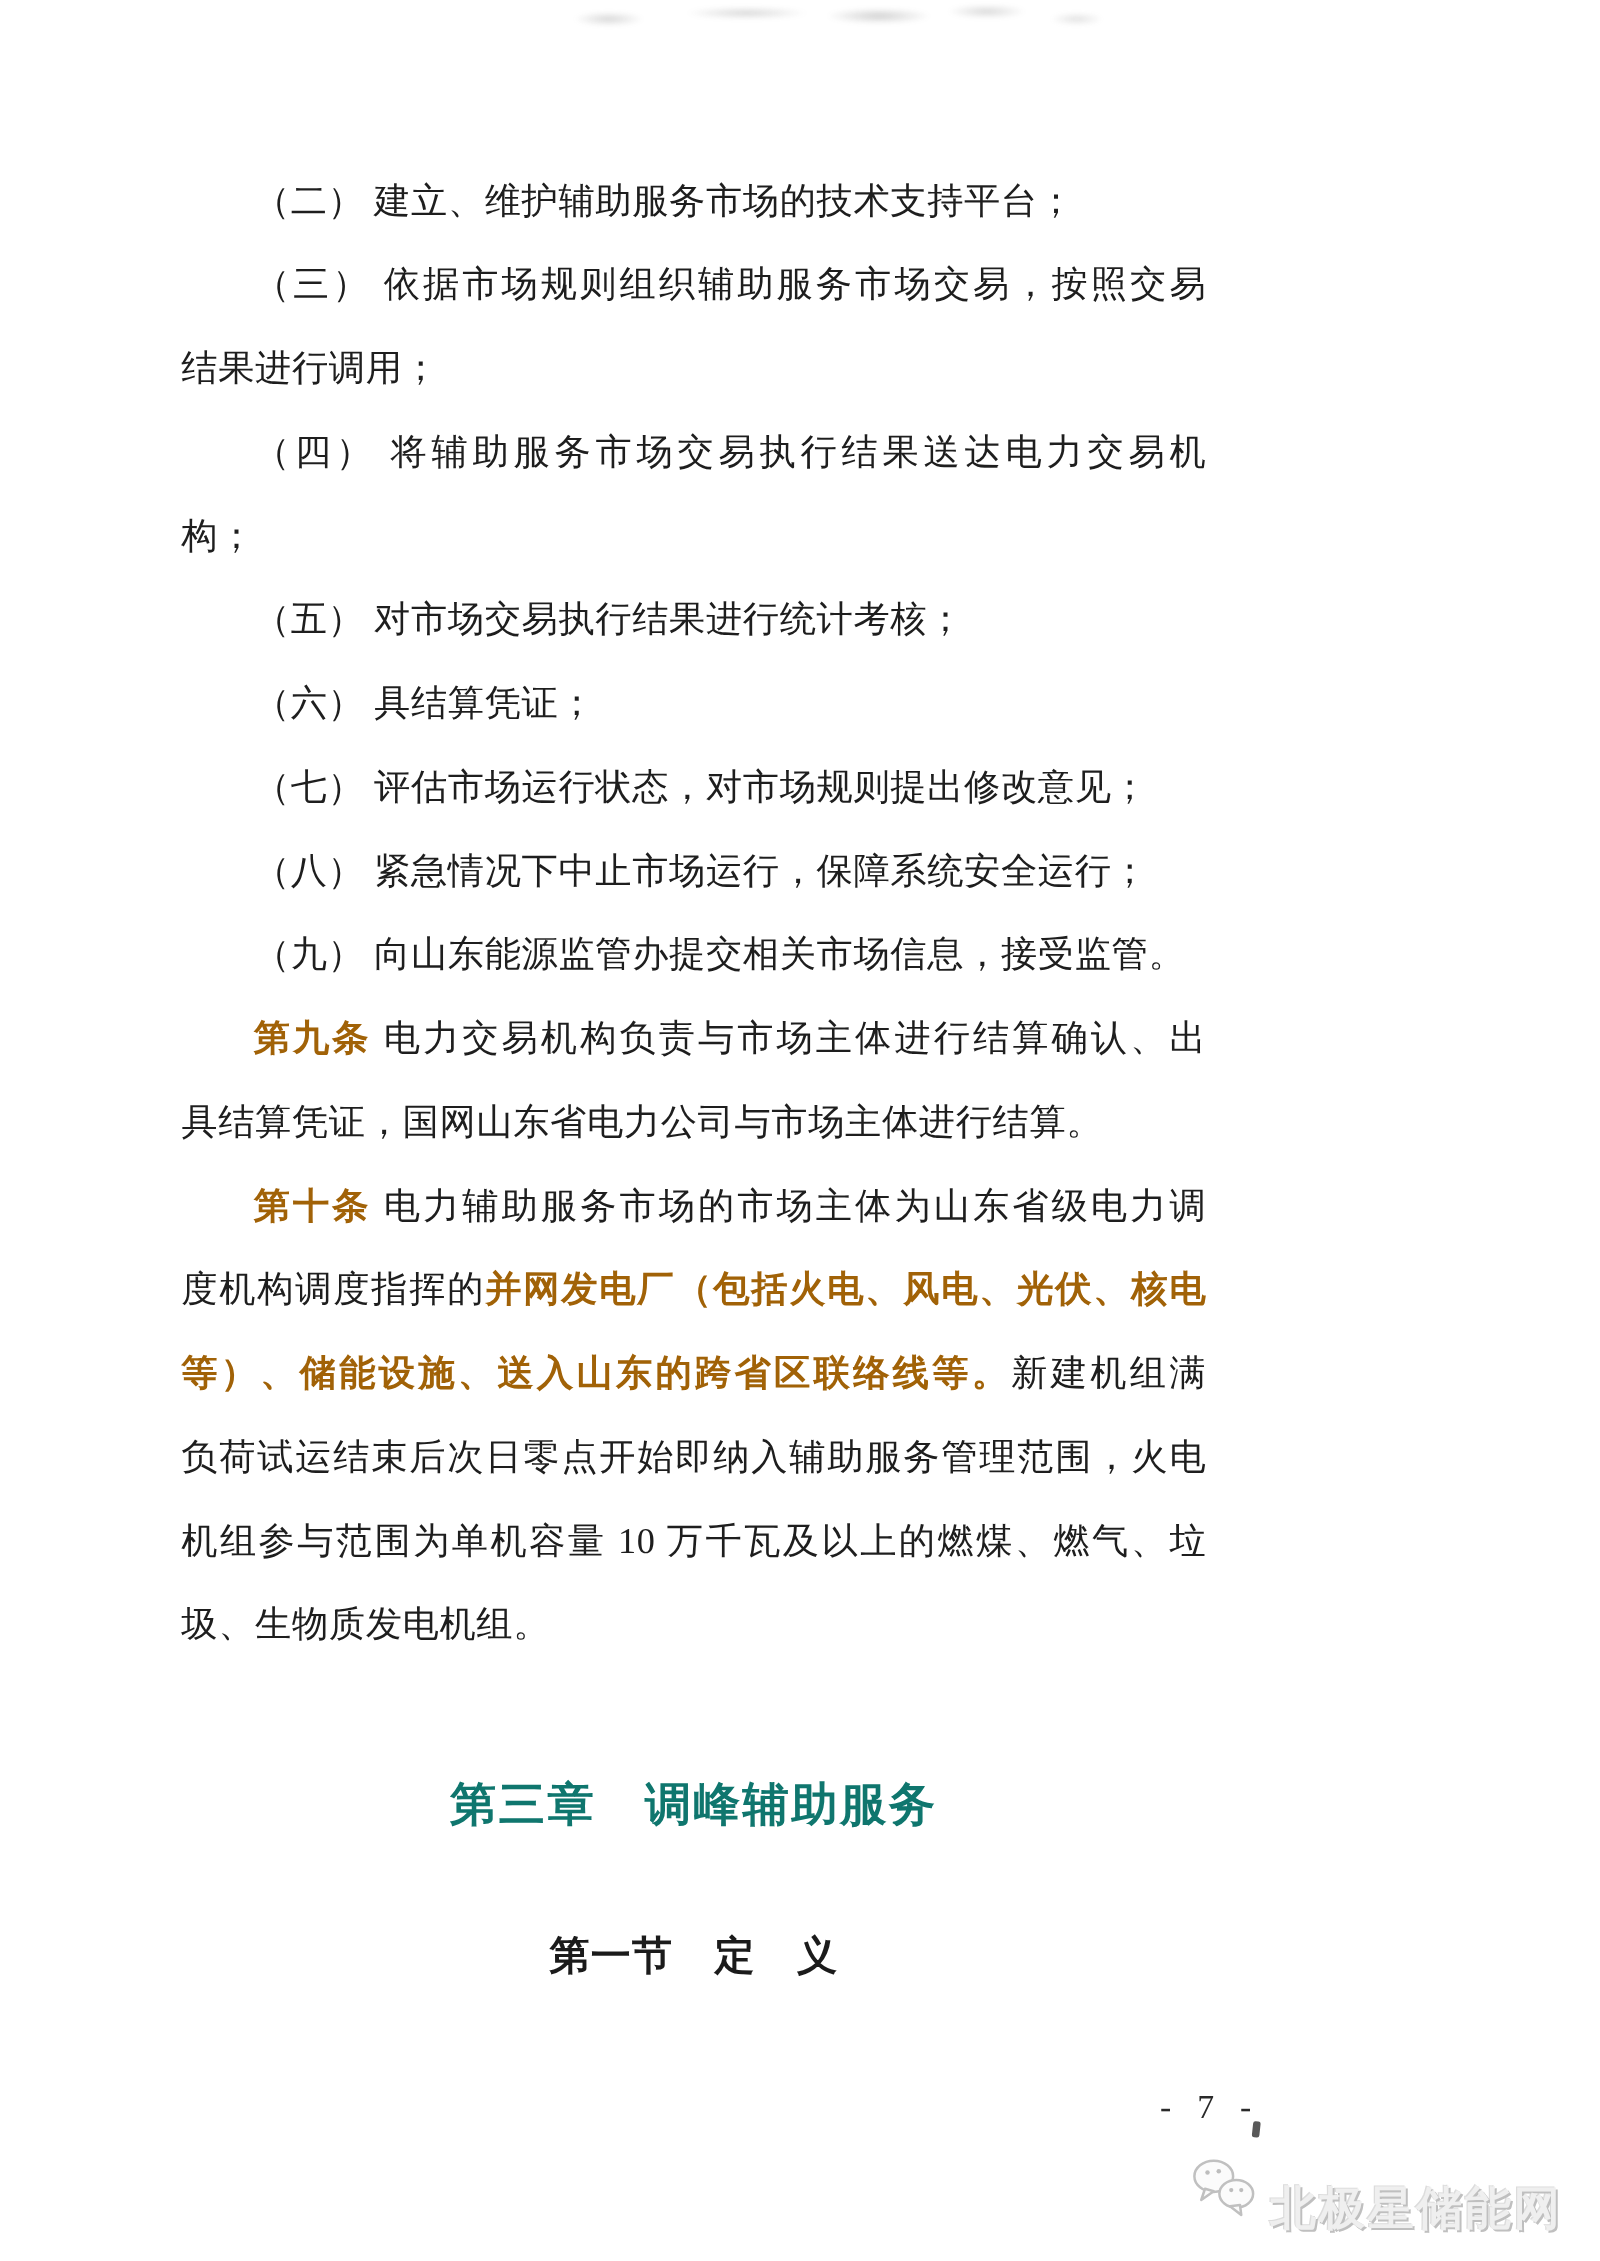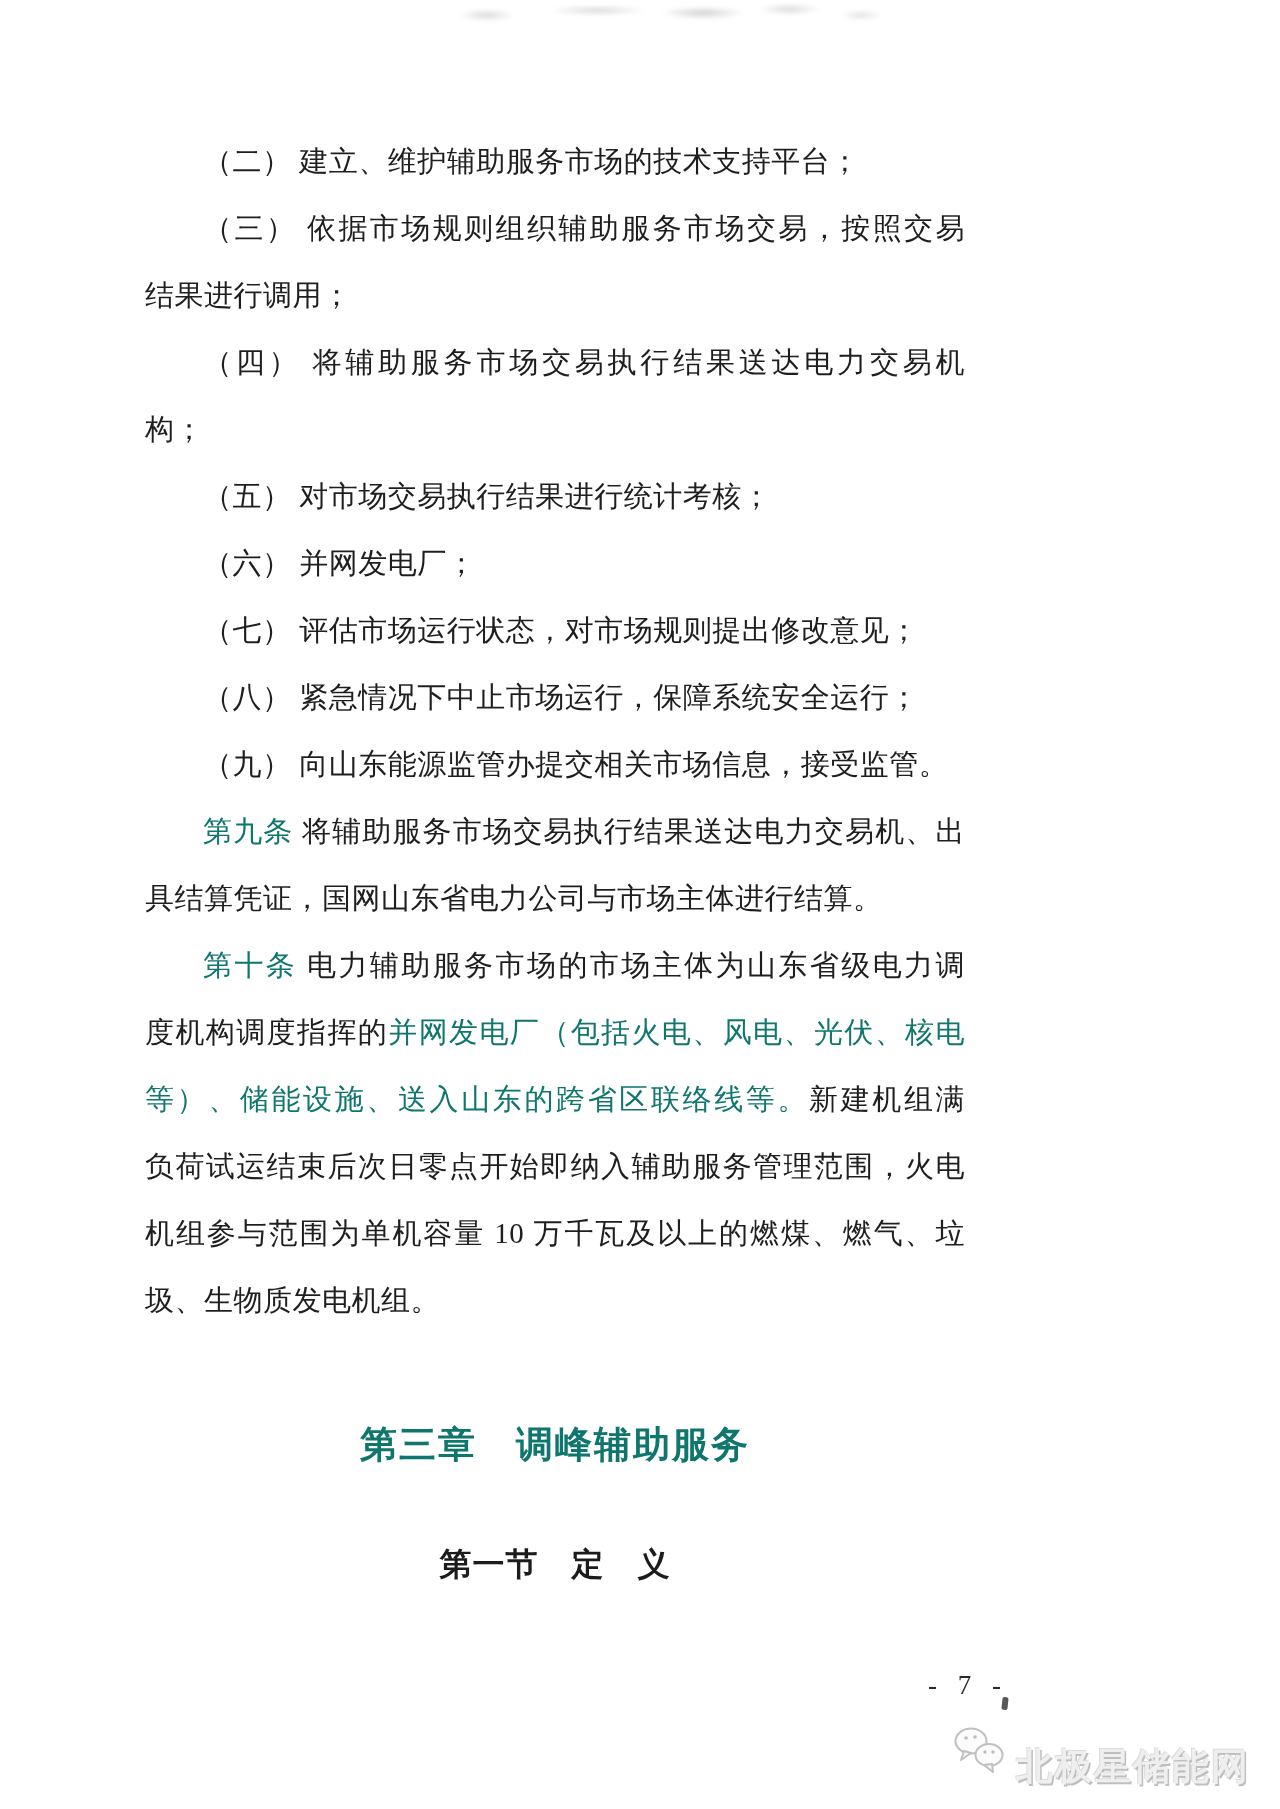--- a/index.html
+++ b/index.html
@@ -36,21 +36,21 @@
     letter-spacing:.5px;
     white-space:nowrap;
     text-align:left;
   }
   .doc-line.indent { text-indent:2em; }
   .doc-line.justify {
     white-space:normal;
     text-align:justify;
     text-align-last:justify;
   }
-  .seg-bold { font-weight:normal; color:#0f766e; }
+  .seg-bold { font-weight:bold; color:#a16207; }
 
   .chapter-heading {
     margin:86px 0 0 0;
     line-height:50px;
     text-align:center;
     font-size:37px;
     font-weight:bold;
     letter-spacing:2px;
     color:#0f766e;
   }
@@ -100,25 +100,25 @@
   <div class="top-smudge"></div>
 
   <div class="text-block">
     <div id="doc-lines">
         <div class="doc-line indent"><span>（二） 建立、维护辅助服务市场的技术支持平台；</span></div>
         <div class="doc-line indent justify"><span>（三） 依据市场规则组织辅助服务市场交易，按照交易</span></div>
         <div class="doc-line"><span>结果进行调用；</span></div>
         <div class="doc-line indent justify"><span>（四） 将辅助服务市场交易执行结果送达电力交易机</span></div>
         <div class="doc-line"><span>构；</span></div>
         <div class="doc-line indent"><span>（五） 对市场交易执行结果进行统计考核；</span></div>
-        <div class="doc-line indent"><span>（六） 并网发电厂；</span></div>
+        <div class="doc-line indent"><span>（六） 具结算凭证；</span></div>
         <div class="doc-line indent"><span>（七） 评估市场运行状态，对市场规则提出修改意见；</span></div>
         <div class="doc-line indent"><span>（八） 紧急情况下中止市场运行，保障系统安全运行；</span></div>
         <div class="doc-line indent"><span>（九） 向山东能源监管办提交相关市场信息，接受监管。</span></div>
-        <div class="doc-line indent justify"><span class="seg-bold">第九条 </span><span>将辅助服务市场交易执行结果送达电力交易机、出</span></div>
+        <div class="doc-line indent justify"><span class="seg-bold">第九条 </span><span>电力交易机构负责与市场主体进行结算确认、出</span></div>
         <div class="doc-line"><span>具结算凭证，国网山东省电力公司与市场主体进行结算。</span></div>
         <div class="doc-line indent justify"><span class="seg-bold">第十条 </span><span>电力辅助服务市场的市场主体为山东省级电力调</span></div>
         <div class="doc-line justify"><span>度机构调度指挥的</span><span class="seg-bold">并网发电厂（包括火电、风电、光伏、核电</span></div>
         <div class="doc-line justify"><span class="seg-bold">等）、储能设施、送入山东的跨省区联络线等。</span><span>新建机组满</span></div>
         <div class="doc-line justify"><span>负荷试运结束后次日零点开始即纳入辅助服务管理范围，火电</span></div>
         <div class="doc-line justify"><span>机组参与范围为单机容量 10 万千瓦及以上的燃煤、燃气、垃</span></div>
         <div class="doc-line"><span>圾、生物质发电机组。</span></div>
       </div>
 
     <div class="chapter-heading">第三章　调峰辅助服务</div>

